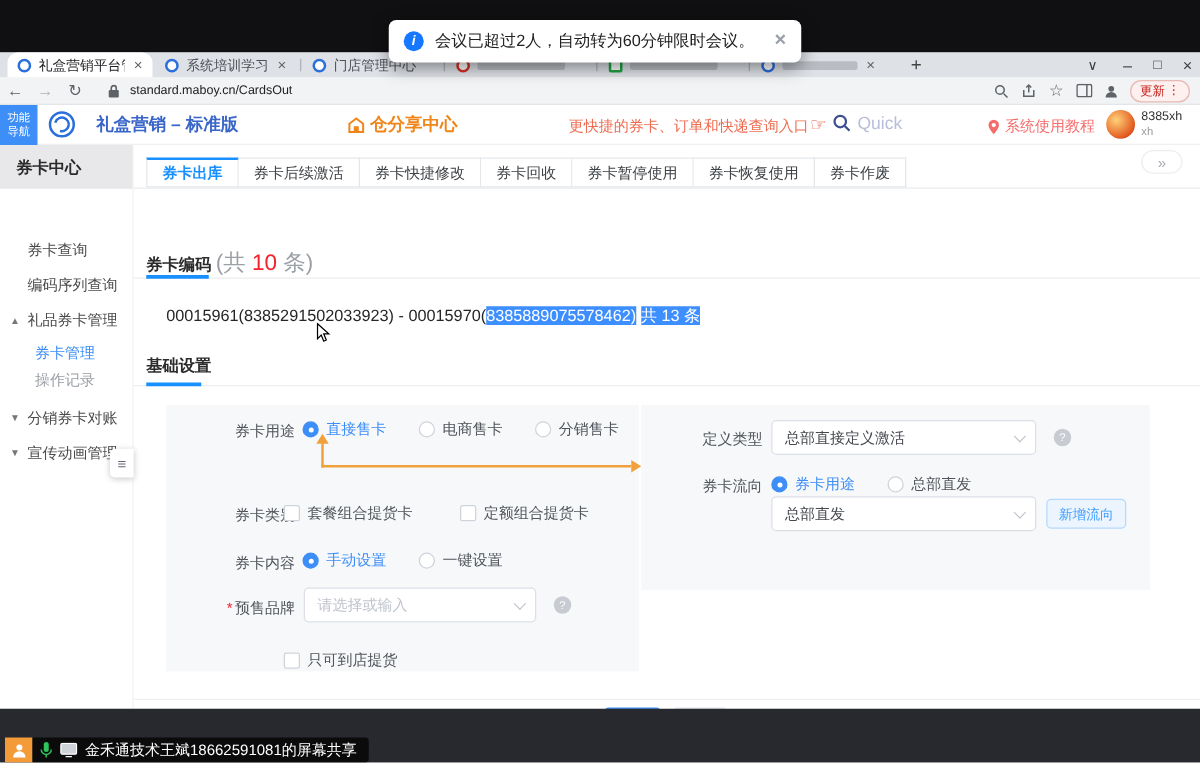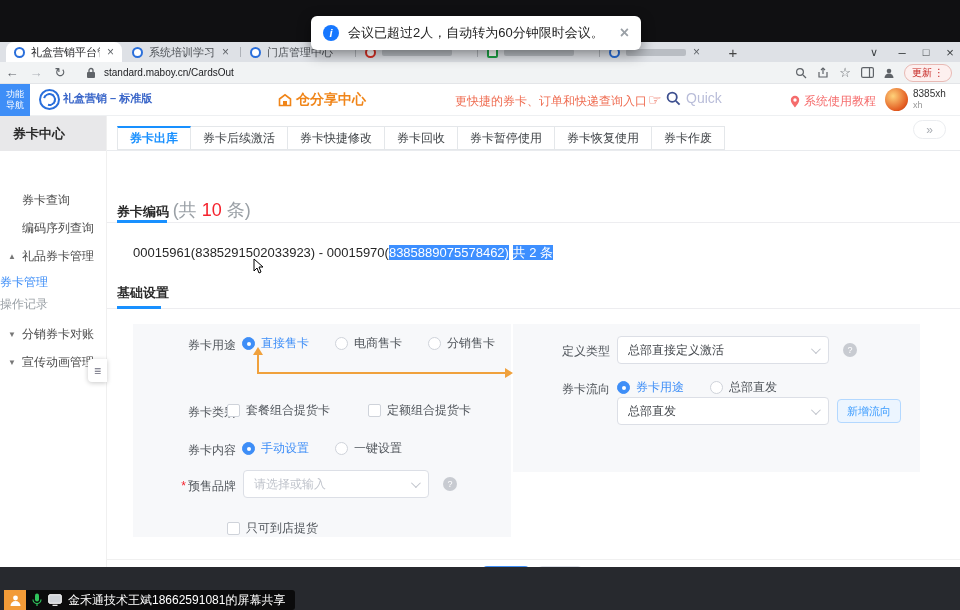--- a/index.html
+++ b/index.html
@@ -50,21 +50,21 @@
   .appview { position:absolute; left:0; top:42px; width:960px; height:483px; background:#fff; }
   .appheader { position:absolute; left:0; top:0; width:960px; height:32px; background:#fff;
     border-bottom:1px solid #eef0f2; }
   .fn-nav { position:absolute; left:0; top:0; width:30px; height:32px; background:#3e8ef7;
     color:#fff; font-size:9px; line-height:11px; display:flex; flex-direction:column;
     align-items:center; justify-content:center; cursor:pointer; }
   .logo { position:absolute; left:39px; top:5px; width:21px; height:21px; border-radius:50%;
     border:2px solid #2a6fdb; background:#fff; display:flex; align-items:center; justify-content:center; }
   .logo::after { content:""; width:9px; height:9px; border-radius:50%; border:2px solid #2a6fdb;
     border-left-color:transparent; transform:rotate(-30deg); }
-  .apptitle { position:absolute; left:63px; top:7px; font-size:11px; font-weight:bold; color:#3a66c9; }
+  .apptitle { position:absolute; left:77px; top:7px; font-size:14px; font-weight:bold; color:#3a66c9; }
   .sharecenter { position:absolute; left:278px; top:7px; display:flex; align-items:center; gap:4px;
     color:#f08519; font-size:14px; font-weight:bold; }
   .promo { position:absolute; left:455px; top:9px; font-size:12px; color:#ef6c51; }
   .pointer { position:absolute; left:648px; top:7px; font-size:15px; color:#e8553e; }
   .quick { position:absolute; left:666px; top:6px; display:flex; align-items:center; gap:5px; }
   .quick .qtxt { font-size:14px; color:#b9bdd9; }
   .tutorial { position:absolute; left:790px; top:9px; display:flex; align-items:center; gap:4px;
     font-size:12px; color:#f56c6c; }
   .avatar { position:absolute; left:885px; top:4px; width:23px; height:23px; border-radius:50%;
     background:radial-gradient(circle at 35% 35%, #ffd27a, #e2591f 70%, #8a2c05); }
@@ -73,21 +73,21 @@
 
   
   .sidebar { position:absolute; left:0; top:32px; width:107px; height:451px; background:#fff;
     border-right:1px solid #f0f0f0; }
   .sb-title { height:35px; background:#e8e8ea; display:flex; align-items:center; padding-left:13px;
     font-size:13px; font-weight:bold; color:#2b2b2b; }
   .sb-item { position:absolute; left:0; width:107px; height:20px; font-size:12px; color:#4a4a4a;
     display:flex; align-items:center; cursor:pointer; }
   .sb-item .tri { font-size:8px; color:#777; margin:0 5px 0 8px; width:9px; }
   .sb-item.plain { padding-left:22px; }
-  .sb-item.sub { }
+  .sb-item.sub { padding-left:28px; }
   .sb-item.active { color:#3e8ef7; }
   .sb-item.dim { color:#9aa0a6; }
   .sb-handle { position:absolute; left:88px; top:243px; width:19px; height:23px; background:#fff;
     border-radius:4px 0 0 4px; box-shadow:0 1px 5px rgba(0,0,0,.22); display:flex; align-items:center;
     justify-content:center; color:#667; font-size:12px; cursor:pointer; z-index:5; }
 
   
   .content { position:absolute; left:107px; top:32px; width:853px; height:451px; background:#fff; }
   .mtabs { position:absolute; left:10px; top:10px; display:flex; height:24px; }
   .mtab { border:1px solid #e4e7ea; border-left-width:0; background:#fff; display:flex;
@@ -330,21 +330,21 @@
           <span>券卡编码</span>
           <span class="sec-note">
             <span>(共 </span><span class="red">10</span><span> 条)</span>
           </span>
         </div>
         <div class="sec-bar" style="top:104px;"></div>
         <div class="sec-line" style="top:106px;"></div>
 
         <div class="codeline">
           <span>00015961(8385291502033923) - 00015970(</span><span class="selhl">8385889075578462)</span>
-          <span class="selhl">共 2 条</span>
+          <span class="selhl">共 13 条</span>
         </div>
 
         <svg class="cursor" style="left:146px;top:142px;" width="12" height="17" viewBox="0 0 12 17">
           <path d="M1 1l0 12 3-3 2 5 2-1-2-5 4 0z" fill="#fff" stroke="#000" stroke-width="1"></path>
         </svg>
 
         <div class="sec-title" style="top:168px;">基础设置</div>
         <div class="sec-bar" style="top:190px;width:44px;"></div>
         <div class="sec-line" style="top:192px;"></div>
 

